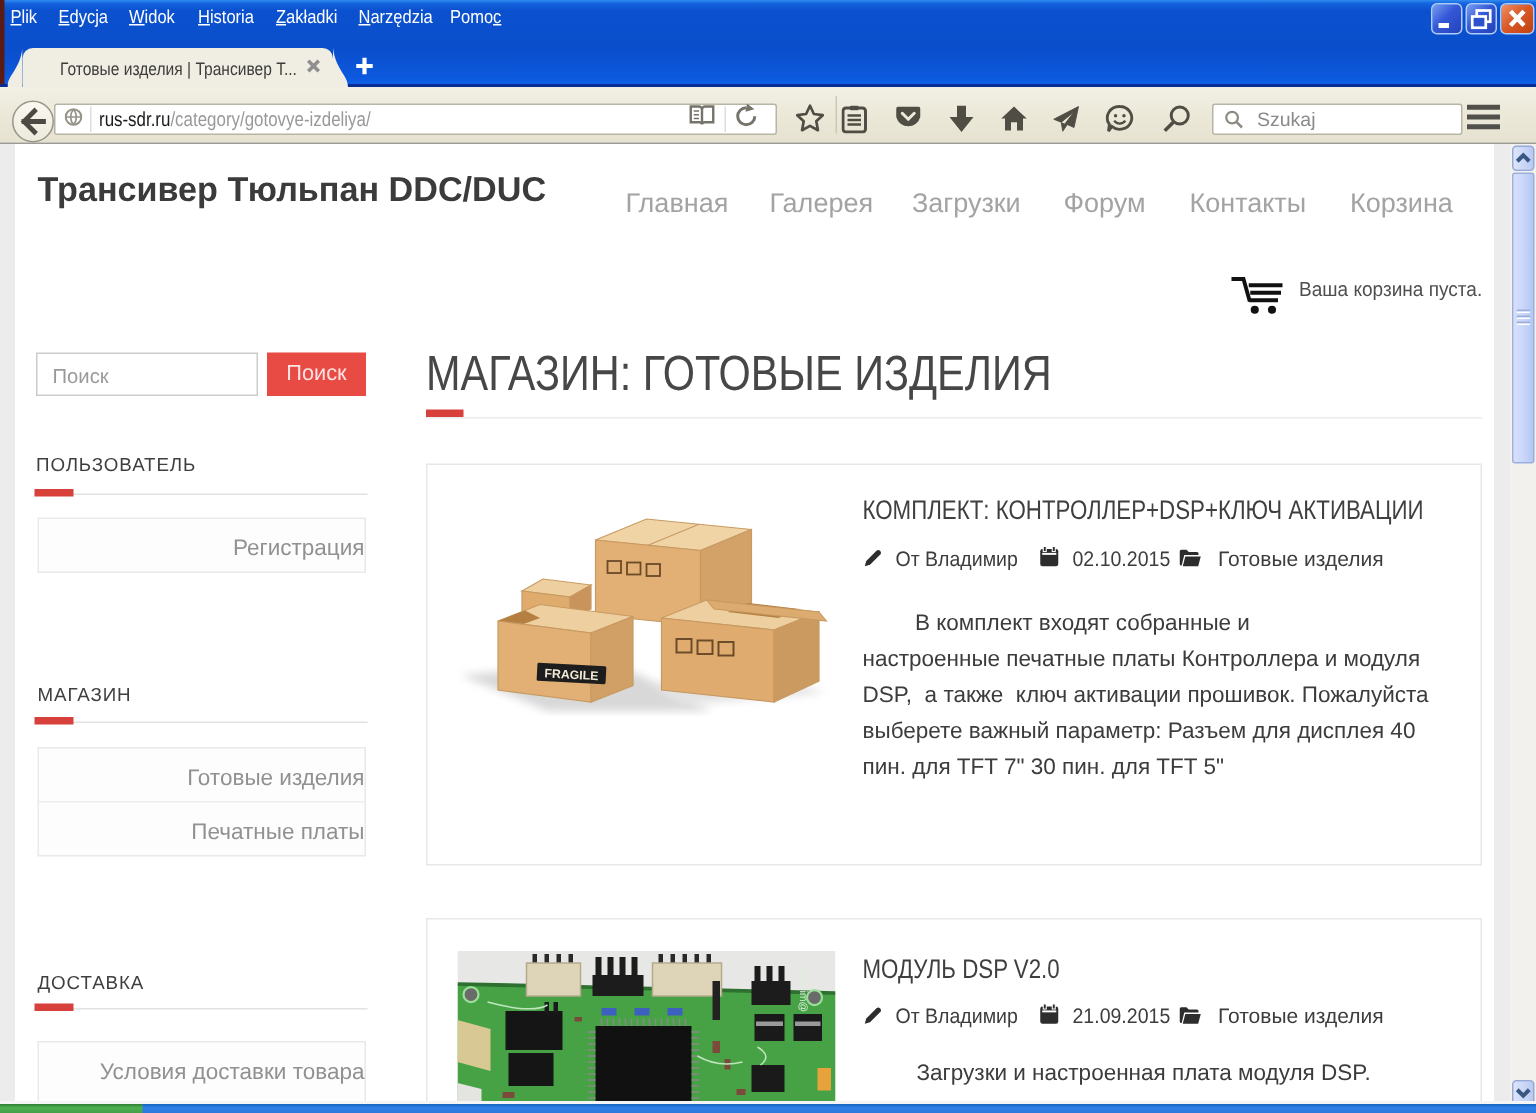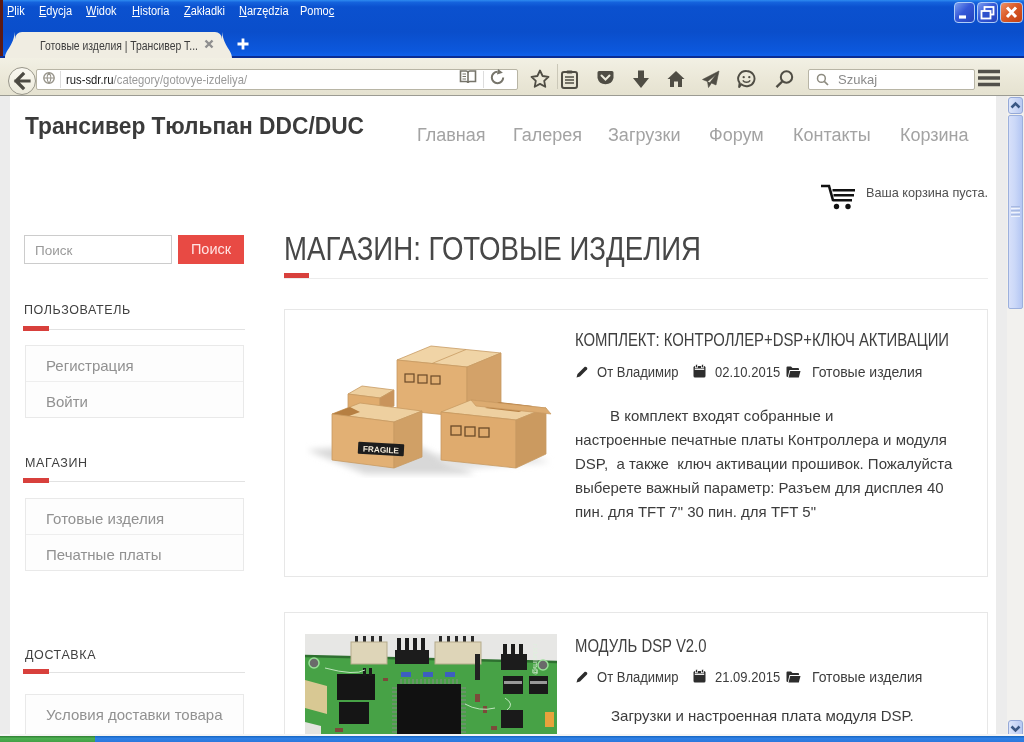--- a/index.html
+++ b/index.html
@@ -37,21 +37,21 @@
   #h1{left:284px;top:230px;font-size:33px;color:#474747;white-space:nowrap;transform-origin:left top;transform:scaleX(0.837);}
   #h1line{left:284px;top:278px;width:704px;height:1px;background:#ececec;}
   #h1red{left:284px;top:273px;width:25px;height:5px;background:#d8403c;}
   
   #sinput{left:24px;top:235px;width:148px;height:29px;background:#fff;border:1px solid #ccc;box-sizing:border-box;}
   #sinput span{position:absolute;left:10px;top:7px;font-size:13.5px;color:#9a9a9a;}
   #sbtn{left:178px;top:235px;width:66px;height:29px;background:#e84a44;color:#ffe3e3;font-size:14.5px;text-align:center;line-height:29px;}
   .shead{position:absolute;font-size:12.5px;color:#3f3f3f;letter-spacing:0.6px;font-weight:normal;}
   .srule{position:absolute;left:23px;width:222px;height:1px;background:#e2e2e2;}
   .sred{position:absolute;left:23px;width:26px;height:5px;background:#d8403c;}
-  .slist{position:absolute;left:25px;width:219px;border:1px solid #e9e9e9;box-sizing:border-box;background:#fdfdfd;}
+  .slist{position:absolute;left:25px;width:219px;border:1px solid #e9e9e9;box-sizing:border-box;background:#fdfdfd;text-align:right;}
   .slist div{height:35px;line-height:39px;padding-left:20px;font-size:15px;color:#919191;border-top:1px solid #eee;}
   .slist div:first-child{border-top:none;}
   
   .card{position:absolute;left:284px;width:704px;background:#fff;border:1px solid #e7e7e7;box-sizing:border-box;}
   .ctitle{position:absolute;font-size:18px;color:#3f3f3f;white-space:nowrap;transform-origin:left top;transform:scaleX(0.826);}
   .meta{position:absolute;font-size:14px;color:#3d3d3d;white-space:nowrap;display:inline-block;transform:scaleX(0.93);transform-origin:left top;}
   .pline{position:absolute;font-size:15px;color:#3c3c3c;white-space:nowrap;transform-origin:left top;}
   
   #sbtrack{left:1007px;top:96px;width:17px;height:640px;background:#f2f1ee;}
   .sbbtn{position:absolute;left:1008px;width:15px;background:linear-gradient(90deg,#dce5fa,#cdd9f7 45%,#b8c9f2);border:1px solid #95a9d8;border-radius:3px;box-sizing:border-box;}
@@ -117,21 +117,20 @@
 <div class="abs" id="h1red"></div>
 <div class="abs" id="sinput">
     <span>Поиск</span>
   </div>
 <div class="abs" id="sbtn">Поиск</div>
 <div class="shead" style="left:24px;top:303px">ПОЛЬЗОВАТЕЛЬ</div>
 <div class="srule" style="top:329px"></div>
 <div class="sred" style="top:326px"></div>
 <div class="slist" style="top:345px">
   <div>Регистрация</div>
-  <div>Войти</div>
 </div>
 <div class="shead" style="left:25px;top:456px">МАГАЗИН</div>
 <div class="srule" style="top:481px"></div>
 <div class="sred" style="top:478px"></div>
 <div class="slist" style="top:498px">
   <div>Готовые изделия</div>
   <div>Печатные платы</div>
 </div>
 <div class="shead" style="left:25px;top:648px">ДОСТАВКА</div>
 <div class="srule" style="top:672px"></div>

